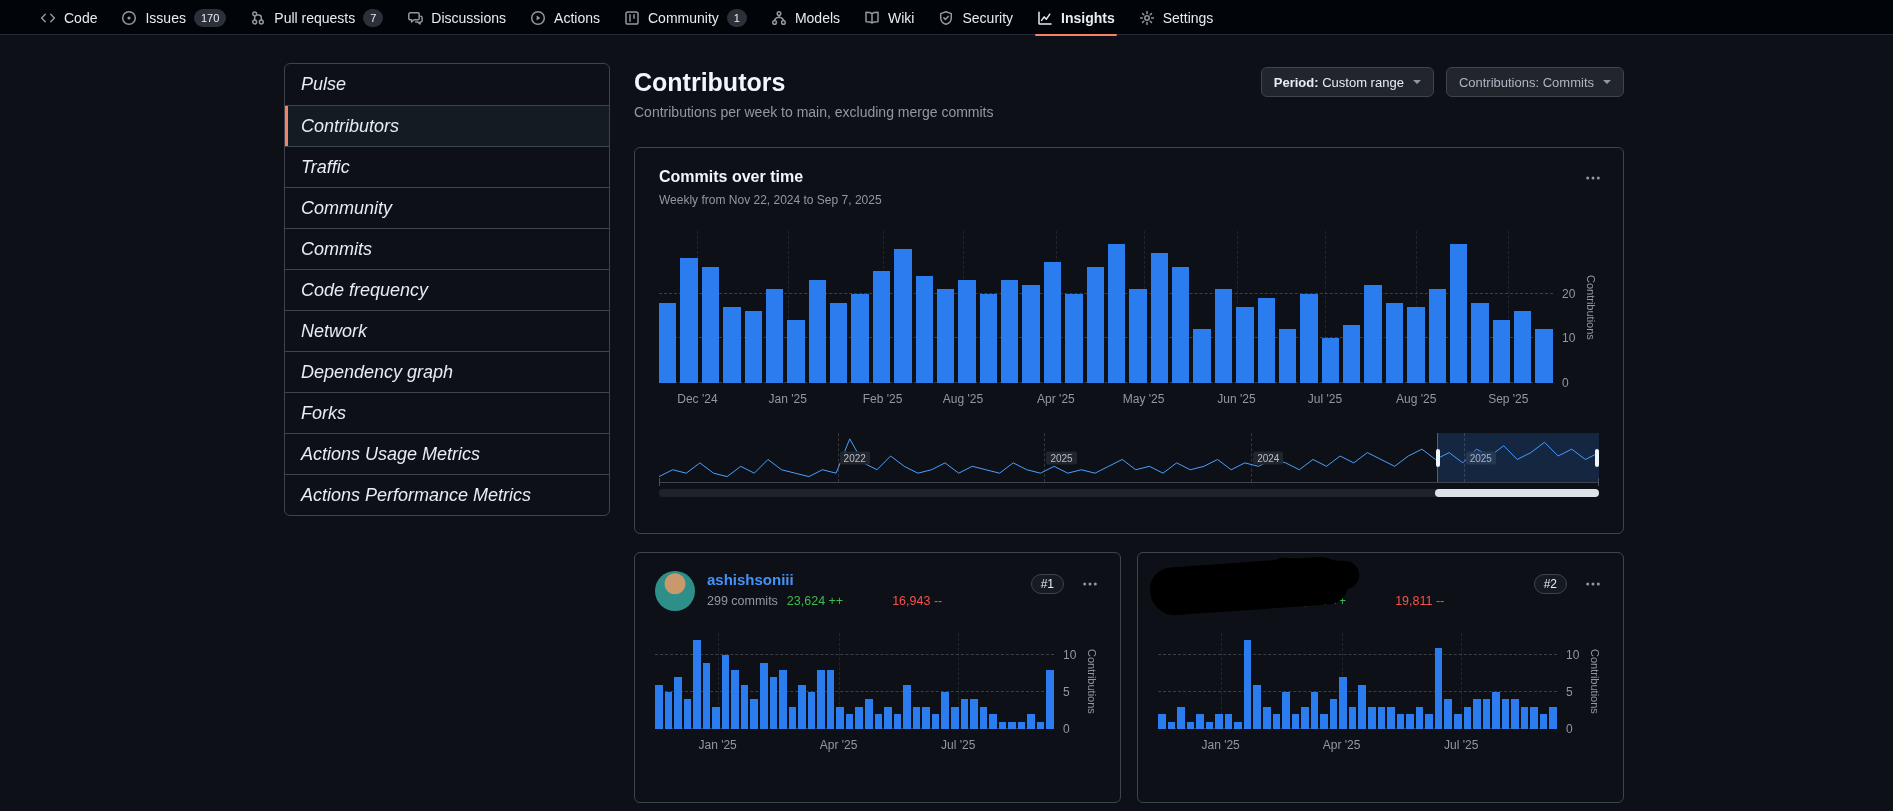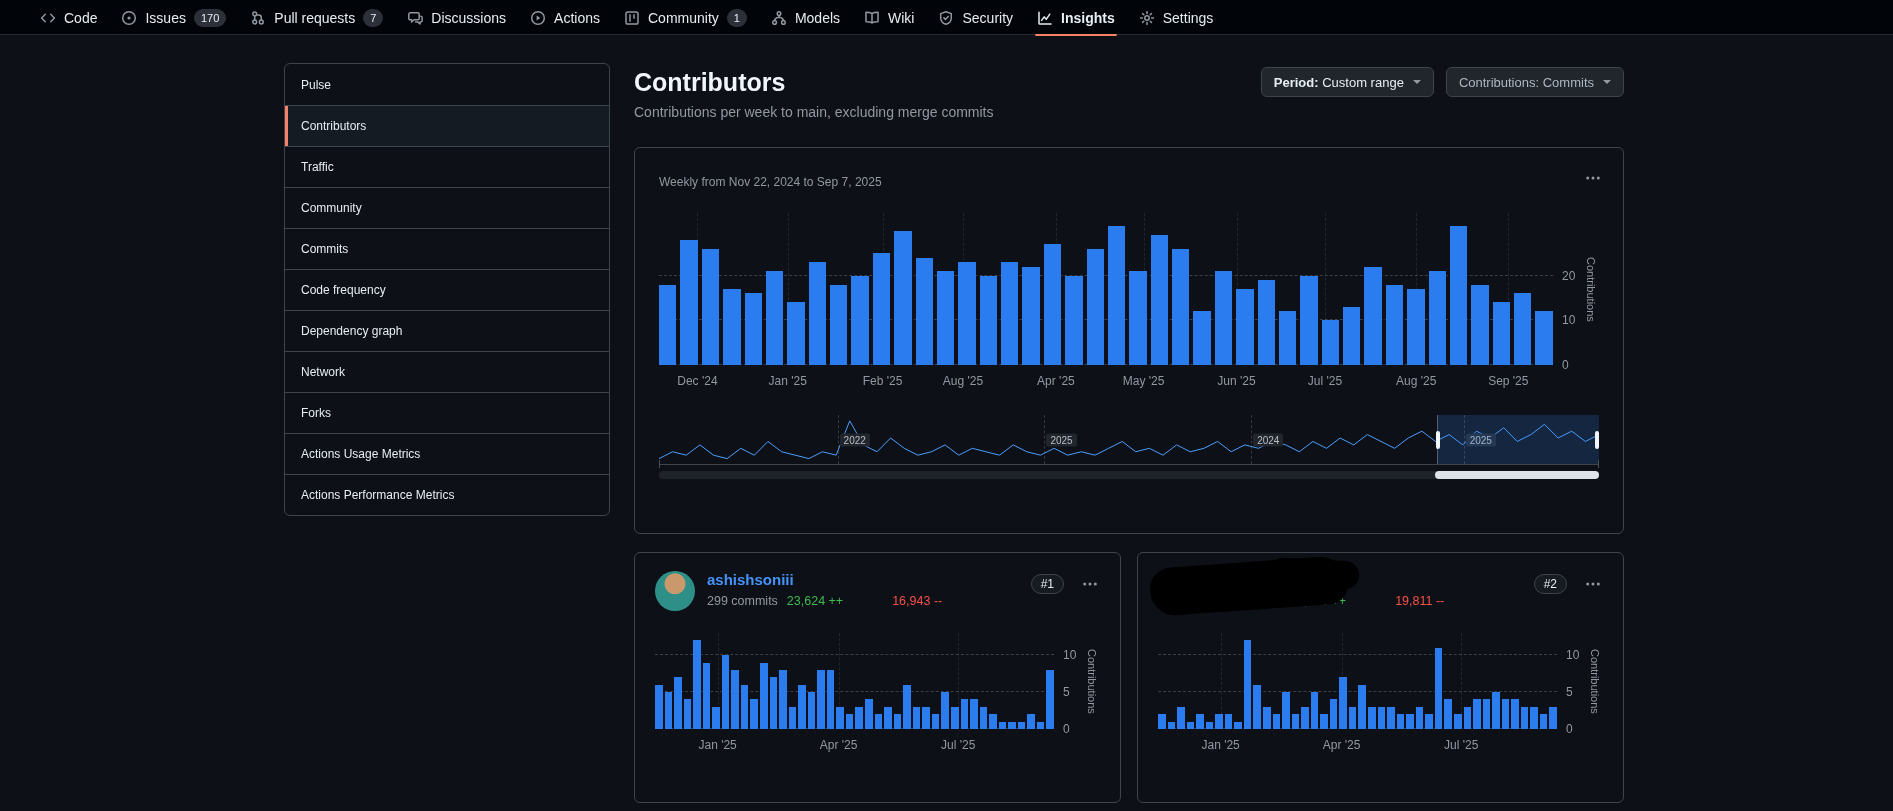--- a/index.html
+++ b/index.html
@@ -24,21 +24,21 @@
   .tab.active { font-weight:700; }
   .tab.active .ticon { color:#e6edf3; }
   .tab.active::after { content:""; position:absolute; left:10px; right:10px; bottom:-1px;
                        height:2px; border-radius:2px; background:var(--accent-orange); }
   .count { background:rgba(110,118,129,0.4); color:#e6edf3; border-radius:999px;
            font-size:11px; line-height:16px; padding:1px 7px; }
   
   .sidebar { position:absolute; left:284px; top:63px; width:326px;
              border:1px solid #3d444d; border-radius:6px; overflow:hidden; background:#0d1117; }
   .side-item { height:41px; display:flex; align-items:center; padding:0 16px;
-               font-size:12px; color:#e6edf3; border-top:1px solid #3d444d; cursor:pointer; position:relative; }
+               font-size:18px; color:#e6edf3; border-top:1px solid #3d444d; cursor:pointer; position:relative;font-style:italic; }
   .side-item:first-child { border-top:none; }
   .side-item.active { background:#151b23; }
   .side-item.active::before { content:""; position:absolute; left:0; top:0; bottom:0; width:3px;
                               background:var(--accent-orange); }
   
   .main { position:absolute; left:634px; top:63px; width:990px; }
   .header-row { display:flex; justify-content:space-between; align-items:flex-start; }
   h1 { font-size:25px; font-weight:700; color:#f0f6fc; margin-top:5px; }
   .subtitle { margin-top:7px; font-size:14px; color:#9198a1; }
   .filter-buttons { display:flex; gap:12px; margin-top:4px; }
@@ -224,22 +224,22 @@
     </nav>
 </div>
 
 <aside class="sidebar">
     <div class="side-item">Pulse</div>
     <div class="side-item active">Contributors</div>
     <div class="side-item">Traffic</div>
     <div class="side-item">Community</div>
     <div class="side-item">Commits</div>
     <div class="side-item">Code frequency</div>
+    <div class="side-item">Network</div>
     <div class="side-item">Dependency graph</div>
-    <div class="side-item">Network</div>
     <div class="side-item">Forks</div>
     <div class="side-item">Actions Usage Metrics</div>
     <div class="side-item">Actions Performance Metrics</div>
   </aside>
 
 <main class="main">
   <div class="header-row">
     <div>
       <h1>Contributors</h1>
       <p class="subtitle">Contributions per week to main, excluding merge commits</p>
@@ -251,20 +251,21 @@
       </button>
       <button class="btn btn-muted">
         <span>Contributions:</span><span> </span><span>Commits</span>
         <span class="caret"></span>
       </button>
     </div>
   </div>
 
   <section class="card main-card">
     <div class="card-head">
+      <h2>Commits over time</h2>
       <p class="card-sub">Weekly from Nov 22, 2024 to Sep 7, 2025</p>
     </div>
     <button class="kebab">
       <svg width="16" height="16" viewBox="0 0 16 16" fill="currentColor">
           <circle cx="2.7" cy="8" r="1.5"></circle>
           <circle cx="8" cy="8" r="1.5"></circle>
           <circle cx="13.3" cy="8" r="1.5"></circle>
         </svg>
     </button>
     <div class="chart big">

